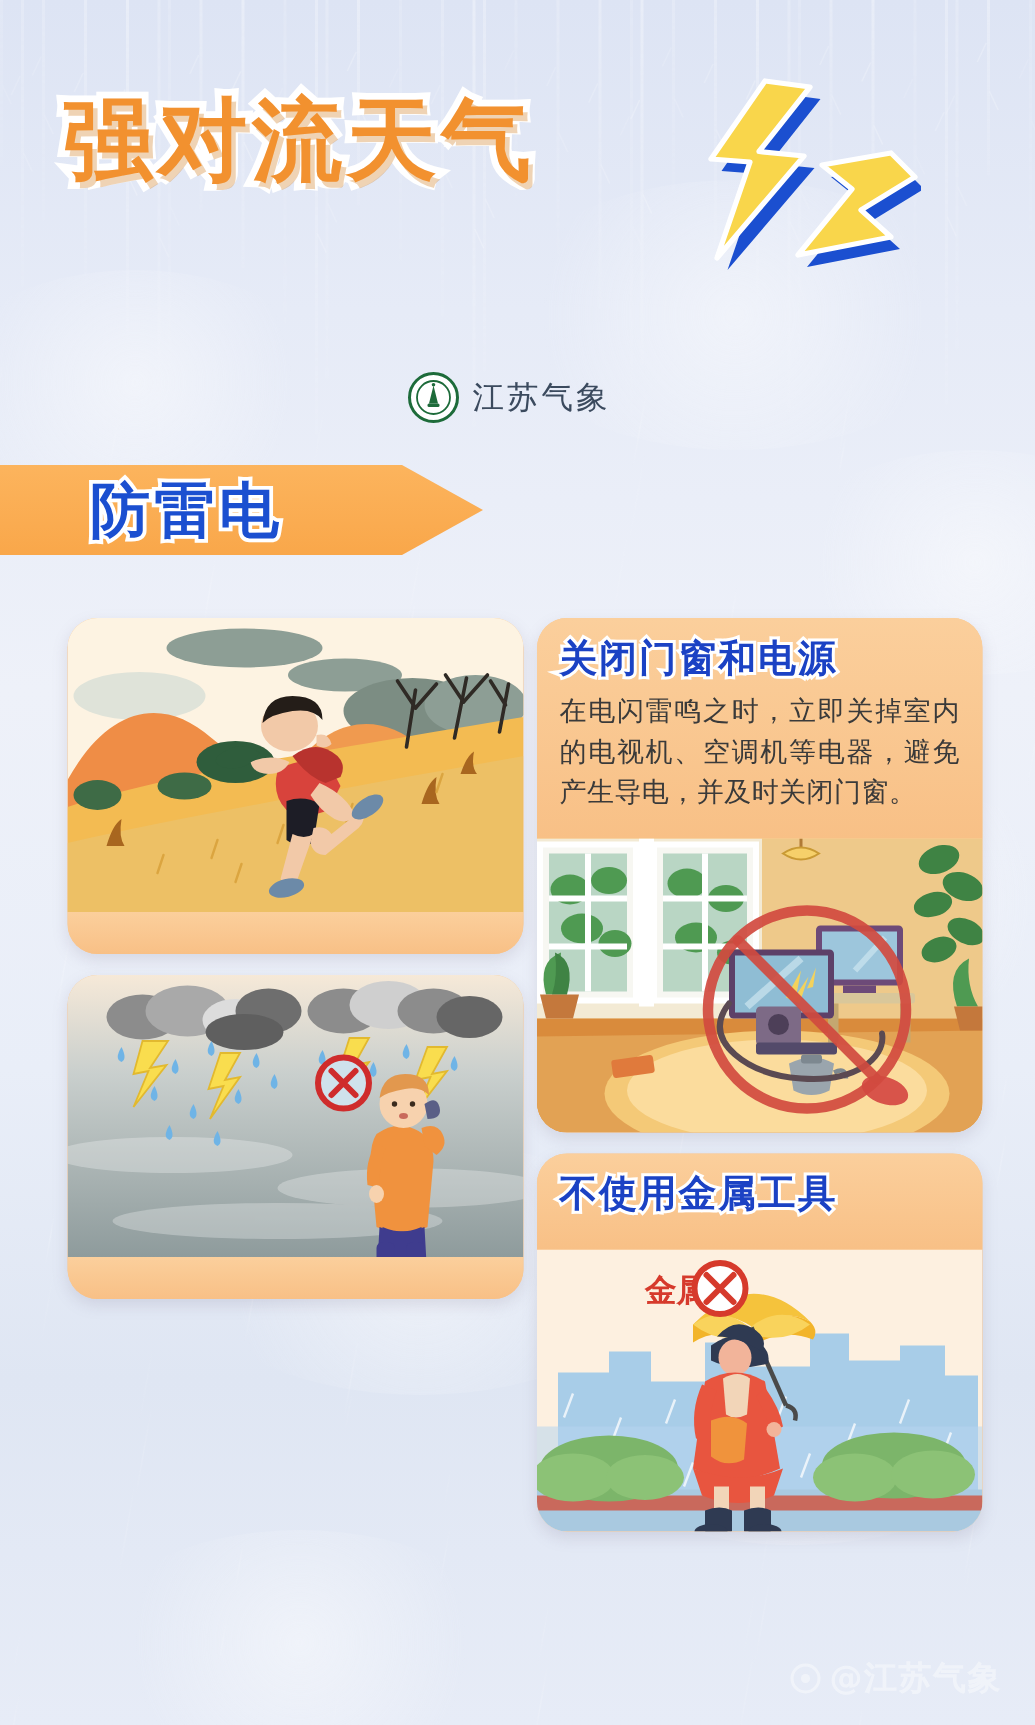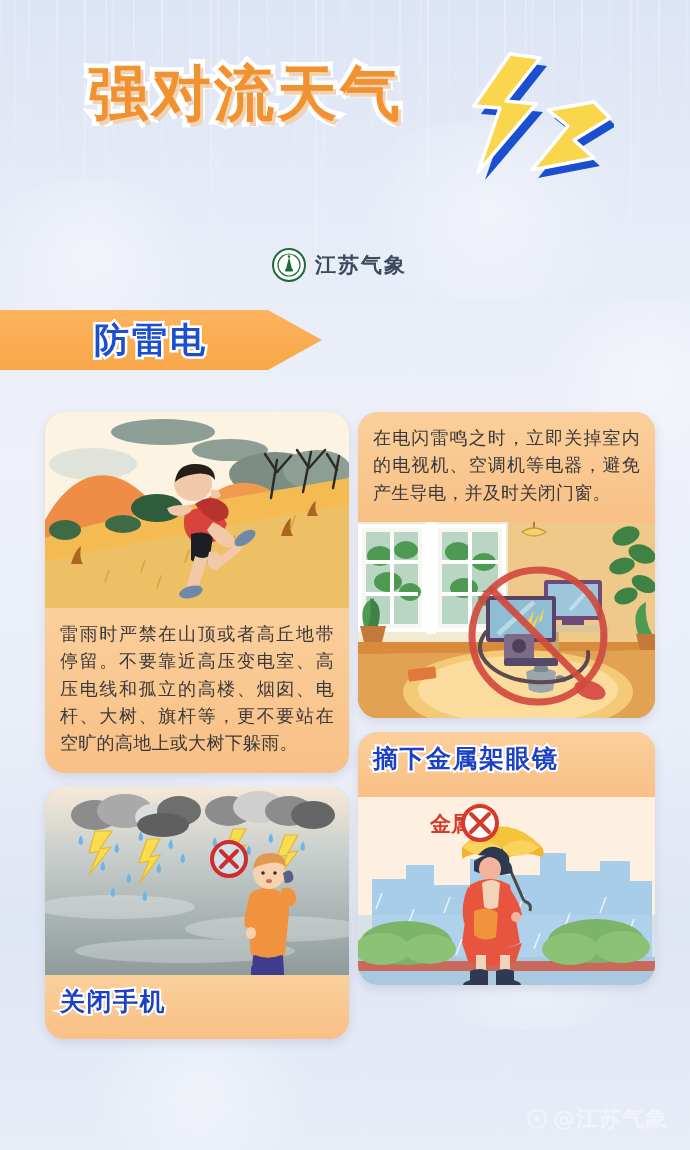--- a/index.html
+++ b/index.html
@@ -63,21 +63,20 @@
     top: 0; left: 0;
     width: 690px;
     height: 300px;
   }
 
   .title-main, .title-sub {
     position: absolute;
     font-weight: 900;
     letter-spacing: 3px;
     white-space: nowrap;
-    margin-left: 46px;
   }
   .title-main {
     left: 42px;
     top: 54px;
     font-size: 60px;
     color: #f2912f;
     -webkit-text-stroke: 9px #ffffff;
     paint-order: stroke fill;
     text-shadow: 3px 4px 0 rgba(210,130,40,.35);
   }
@@ -110,41 +109,41 @@
   .brand-logo {
     width: 34px; height: 34px;
     border-radius: 50%;
     background: #ffffff;
     border: 2.5px solid #1d6b3a;
     display: flex; align-items: center; justify-content: center;
     position: relative;
   }
   .brand-name {
     font-size: 21px;
-    font-weight: 700;
+    font-weight: 400;
     color: #3b4a5e;
     letter-spacing: 2px;
   }
 
   
   .section-banner {
     position: absolute;
     left: 0;
     top: 310px;
     width: 322px;
     height: 60px;
     background: linear-gradient(180deg, #fcb45d 0%, #f9a74a 100%);
     clip-path: polygon(0 0, 268px 0, 322px 30px, 268px 60px, 0 60px);
     display: flex;
     align-items: center;
     box-shadow: 0 3px 6px rgba(180,120,40,.22);
   }
   .section-banner-label {
-    margin-left: 94px;
-    font-size: 35px;
+    margin-left: 60px;
+    font-size: 40px;
     font-weight: 900;
     color: #1b4fd0;
     letter-spacing: 3px;
     -webkit-text-stroke: 5px #ffffff;
     paint-order: stroke fill;
   }
 
   
   .col-left  { position: absolute; left: 45px;  top: 412px; width: 304px; }
   .col-right { position: absolute; left: 358px; top: 412px; width: 297px; }
@@ -434,21 +433,20 @@
           <path d="M168 110 q18 8 24 22 q-6 6 -14 2 q-10 -6 -16 -16 z" fill="#f2c9a8"></path>
           <path d="M150 144 q8 4 14 0 l-12 34 q-6 2 -10 -4 z" fill="#f2c9a8"></path>
           <path d="M164 140 q8 -2 12 4 l20 -16 q4 6 -2 12 l-22 18 q-8 0 -10 -8 z" fill="#f2c9a8"></path>
           <ellipse cx="146" cy="180" rx="12" ry="6" fill="#6c8aa8" transform="rotate(-14 146 180)"></ellipse>
           <ellipse cx="200" cy="126" rx="12" ry="6" fill="#6c8aa8" transform="rotate(-34 200 126)"></ellipse>
           <path d="M122 96 q14 -6 26 0 q-4 8 -14 8 q-10 0 -12 -8 z" fill="#f2c9a8"></path>
           <path d="M100 92 q16 -12 28 -2 q-8 12 -22 10 q-10 -2 -6 -8 z" fill="#2f5d3c"></path>
         </g>
       </svg>
       <div class="card-text">
-        <div class="card-body">雷雨时严禁在山顶或者高丘地带停留。不要靠近高压变电室、高压电线和孤立的高楼、烟囱、电杆、大树、旗杆等，更不要站在空旷的高地上或大树下躲雨。</div>
       </div>
     </div>
 
     <div class="card">
       <svg class="card-illus" viewBox="0 0 304 188">
         <defs>
           <linearGradient id="stormBg" x1="0" y1="0" x2="0" y2="1">
             <stop offset="0" stop-color="#f6e9d8"></stop>
             <stop offset="35%" stop-color="#c9cfcd"></stop>
             <stop offset="100%" stop-color="#8e9b9c"></stop>
@@ -520,29 +518,29 @@
           <circle cx="218" cy="86" r="1.8" fill="#3a2b1d"></circle>
           <circle cx="230" cy="86" r="1.8" fill="#3a2b1d"></circle>
           <ellipse cx="224" cy="94" rx="3" ry="2" fill="#c96a5c"></ellipse>
           <path d="M238 86 q8 -6 10 2 q2 8 -8 8 z" fill="#5a5f86"></path>
           <path d="M236 102 q10 -4 14 4 q4 8 -4 14 l-8 -6 z" fill="#f0923e"></path>
           <path d="M206 112 q-8 12 -6 28 l8 2 q0 -18 4 -26 z" fill="#f0923e"></path>
           <ellipse cx="206" cy="146" rx="5" ry="6" fill="#f7d2ae"></ellipse>
         </g>
       </svg>
       <div class="card-text">
-        <div class="card-title">关闭手机</div>
       </div>
     </div>
   </div>
 
   <div class="col-right">
 
     <div class="card">
       <div class="card-text">
+        <div class="card-title">关闭门窗和电源</div>
         <div class="card-body">在电闪雷鸣之时，立即关掉室内的电视机、空调机等电器，避免产生导电，并及时关闭门窗。</div>
       </div>
       <svg class="card-illus" viewBox="0 0 297 196">
         <rect width="297" height="196" fill="#f6d79c"></rect>
         <rect x="0" y="0" width="150" height="120" fill="#f3ead4"></rect>
         <rect x="150" y="0" width="147" height="120" fill="#eec98a"></rect>
 
         <g>
           <rect x="2" y="4" width="64" height="104" fill="#f7f7f2" stroke="#ffffff" stroke-width="4"></rect>
           <rect x="8" y="10" width="52" height="92" fill="#b9d6c4"></rect>
@@ -616,21 +614,21 @@
         </g>
         <g>
           <circle cx="180" cy="114" r="66" fill="none" stroke="#d14a3f" stroke-width="7" opacity=".92"></circle>
           <path d="M134 68 L226 160" stroke="#d14a3f" stroke-width="7" stroke-linecap="round" opacity=".92"></path>
         </g>
       </svg>
     </div>
 
     <div class="card">
       <div class="card-text">
-        <div class="card-title">摘下金属架眼镜</div>
+        <div class="card-title">不使用金属工具</div>
       </div>
       <svg class="card-illus" viewBox="0 0 297 188">
         <rect width="297" height="188" fill="#fdf0e0"></rect>
 
         <g fill="#a8cde8">
           <rect x="14" y="82" width="34" height="86"></rect>
           <rect x="48" y="68" width="28" height="100"></rect>
           <rect x="76" y="88" width="36" height="80"></rect>
           <rect x="112" y="62" width="30" height="106"></rect>
           <rect x="142" y="78" width="40" height="90"></rect>

